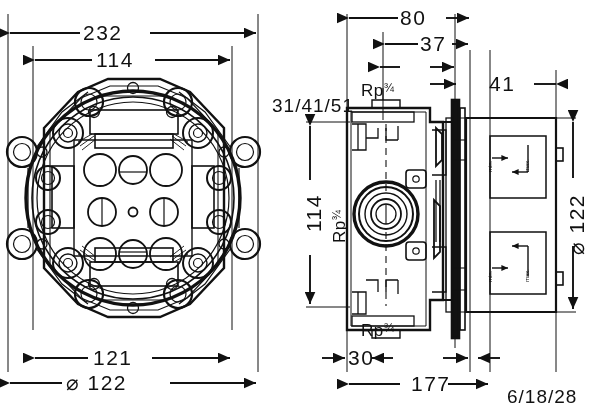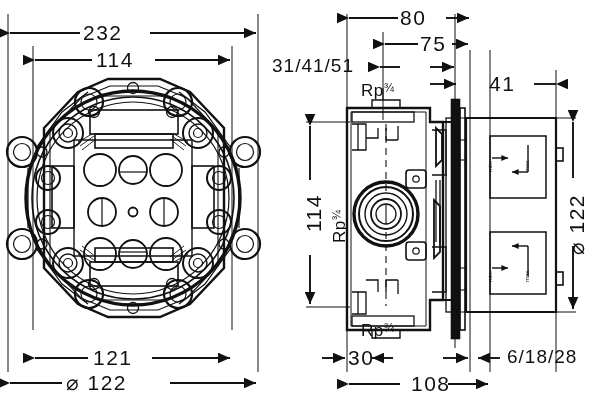--- a/index.html
+++ b/index.html
@@ -7,21 +7,21 @@
   body{
     width:600px;height:403px;position:relative;overflow:hidden;
     font-family:"Liberation Sans", sans-serif;color:#000;
   }
   #sheet{position:absolute;inset:0;width:600px;height:403px;}
   .dimtext{
     position:absolute;font-family:"Liberation Sans", sans-serif;
     color:#111;white-space:nowrap;letter-spacing:1.5px;
     font-size:21px;line-height:1;
   }
-  .dimtext.small{font-size:19px;letter-spacing:1px;}
+  .dimtext.small{font-size:19px;letter-spacing:1px;margin-top:40px;}
   .dimtext.rp{font-size:17px;letter-spacing:0.5px;}
   .dimtext.tiny{font-size:6px;letter-spacing:0px;}
   .rot90{transform-origin:0 0;transform:rotate(-90deg);}
   .frac{font-size:.72em;vertical-align:.35em;letter-spacing:0;}
   svg{display:block;}
 </style>
 </head>
 <body>
 
 <svg id="sheet" viewBox="0 0 600 403" width="600" height="403">
@@ -339,33 +339,33 @@
 <div class="dimtext" style="left:83px;  top:22px;">232</div>
 
 <div class="dimtext" style="left:96px;  top:49px;">114</div>
 
 <div class="dimtext" style="left:93px;  top:347px;">121</div>
 
 <div class="dimtext" style="left:66px;  top:372px;">⌀ 122</div>
 
 <div class="dimtext" style="left:400px; top:7px;">80</div>
 
-<div class="dimtext" style="left:420px; top:33px;">75</div>
+<div class="dimtext" style="left:420px; top:33px;">37</div>
 
 <div class="dimtext small" style="left:272px; top:56px;">31/41/51</div>
 
 <div class="dimtext" style="left:489px; top:73px;">41</div>
 
 <div class="dimtext rot90" style="left:303px; top:232px;">114</div>
 
 <div class="dimtext rot90" style="left:566px; top:255px;">⌀ 122</div>
 
 <div class="dimtext" style="left:348px; top:347px;">30</div>
 
-<div class="dimtext" style="left:411px; top:373px;">108</div>
+<div class="dimtext" style="left:411px; top:373px;">177</div>
 
 <div class="dimtext small" style="left:507px; top:347px;">6/18/28</div>
 
 <div class="dimtext rp" style="left:361px; top:82px;">
   <span>Rp</span><span class="frac">¾</span>
 </div>
 
 <div class="dimtext rp rot90" style="left:331px; top:243px;">
   <span>Rp</span><span class="frac">¾</span>
 </div>

